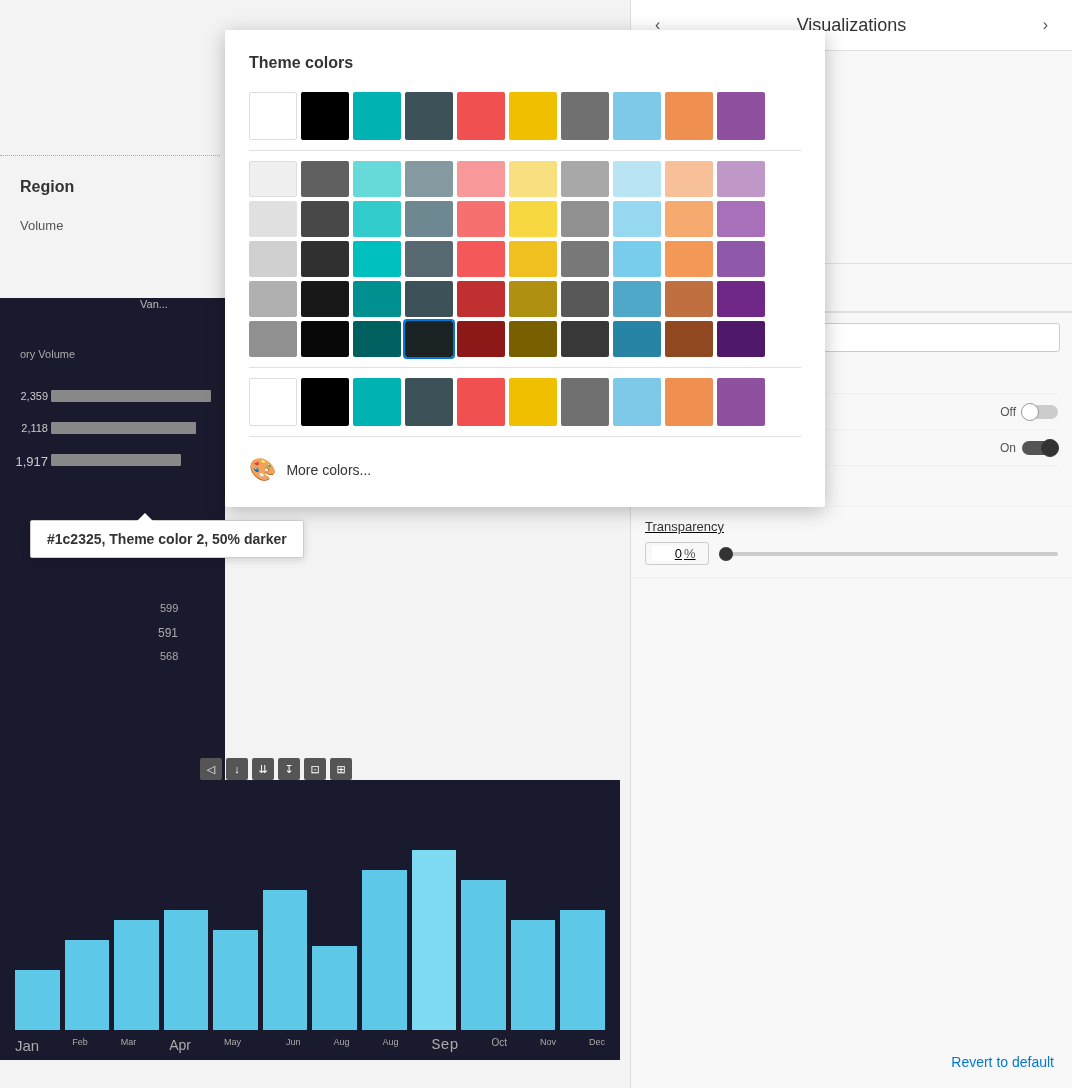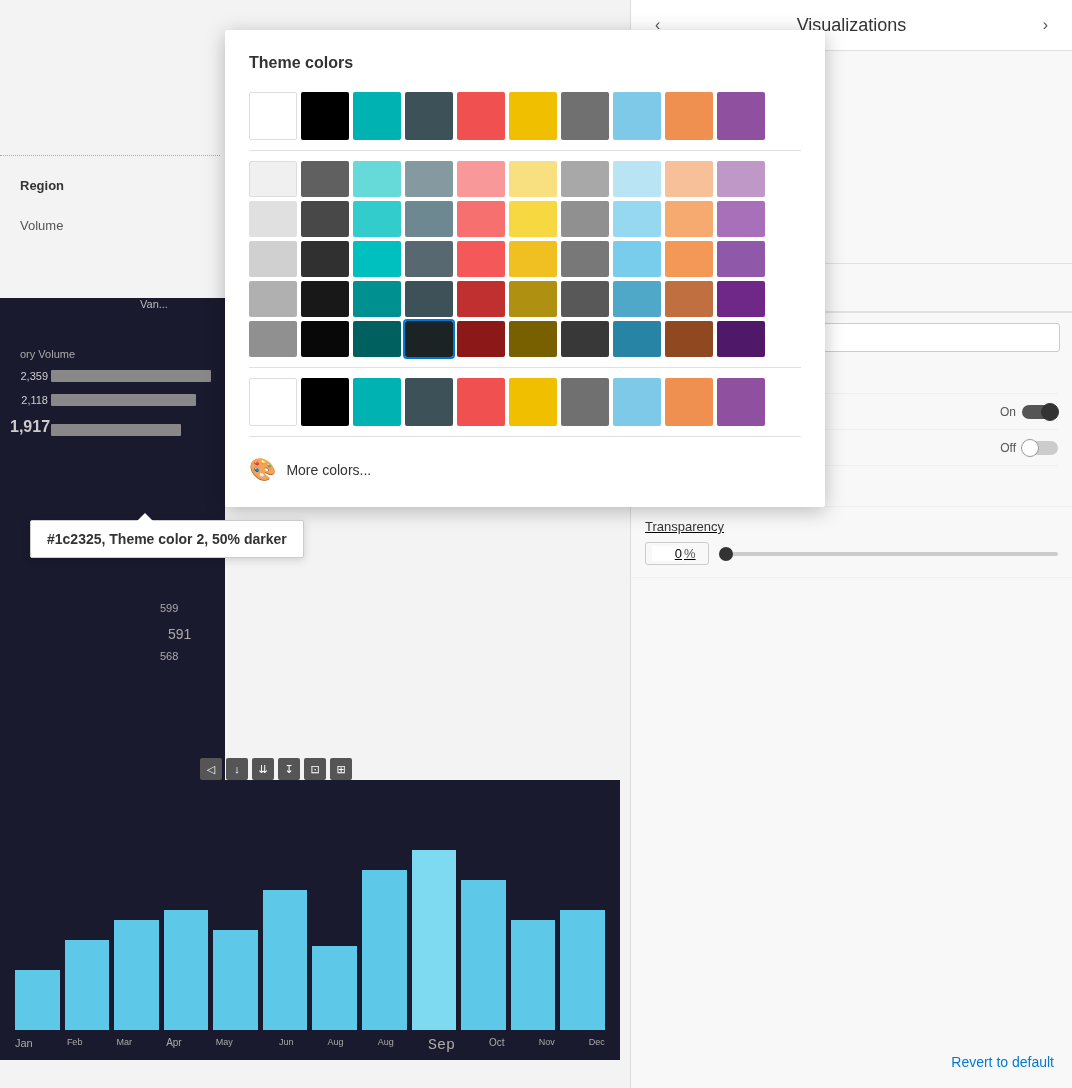--- a/index.html
+++ b/index.html
@@ -16,43 +16,44 @@
     .bg-left {
       position: absolute;
       left: 0; top: 0;
       width: 630px; height: 1088px;
       background: #f3f3f3;
     }
 
     .region-label {
       position: absolute;
       left: 20px; top: 178px;
-      font-size: 13px;
+      font-size: 16px;
       font-weight: 600;
       color: #333;
     }
     .region-value {
       position: absolute;
       left: 20px; top: 218px;
       font-size: 13px;
       color: #555;
     }
 
     
     .dark-panel {
       position: absolute;
       left: 0; top: 298px;
       width: 225px; height: 490px;
       background: #1a1a2e;
     }
     .dark-bar-row {
       display: flex;
-      align-items: flex-end;
+      align-items: flex-start;
       margin-bottom: 12px;
       gap: 3px;
+      margin-top: 20px;
     }
     .dark-bar-fill {
       height: 14px;
       background: #888;
       border-radius: 1px;
     }
     .dark-bar-value {
       font-size: 11px;
       color: #ccc;
       min-width: 35px;
@@ -193,51 +194,51 @@
 <div style="position:absolute;left:10px;top:370px;width:210px;">
   <div class="dark-bar-row">
     <div class="dark-bar-value" style="width:38px;font-size:11px;color:#ccc;text-align:right;">2,359</div>
     <div class="dark-bar-fill" style="width:160px;height:12px;background:#888;"></div>
   </div>
   <div class="dark-bar-row">
     <div class="dark-bar-value" style="width:38px;font-size:11px;color:#ccc;text-align:right;">2,118</div>
     <div class="dark-bar-fill" style="width:145px;height:12px;background:#888;"></div>
   </div>
   <div class="dark-bar-row">
-    <div class="dark-bar-value" style="width:38px;font-size:16px;color:#ccc;text-align:right;font-weight:bold;">1,917</div>
+    <div class="dark-bar-value" style="width:38px;font-size:13px;color:#ccc;text-align:right;">1,917</div>
     <div class="dark-bar-fill" style="width:130px;height:12px;background:#888;"></div>
   </div>
 </div>
 
 <div style="position:absolute;left:160px;top:602px;font-size:11px;color:#aaa;">599</div>
-<div style="position:absolute;left:168px;top:626px;font-size:14px;color:#aaa;">591</div>
+<div style="position:absolute;left:158px;top:626px;font-size:12px;color:#aaa;">591</div>
 <div style="position:absolute;left:160px;top:650px;font-size:11px;color:#aaa;">568</div>
 
 <div style="position:absolute;left:0;top:780px;width:620px;height:280px;background:#1a1a2e;">
 
   <div style="position:absolute;bottom:30px;left:15px;right:15px;height:200px;display:flex;align-items:flex-end;gap:5px;">
     <div style="flex:1;height:30%;background:#5ec8e8;"></div>
     <div style="flex:1;height:45%;background:#5ec8e8;"></div>
     <div style="flex:1;height:55%;background:#5ec8e8;"></div>
     <div style="flex:1;height:60%;background:#5ec8e8;"></div>
     <div style="flex:1;height:50%;background:#5ec8e8;"></div>
     <div style="flex:1;height:70%;background:#5ec8e8;"></div>
     <div style="flex:1;height:42%;background:#5ec8e8;"></div>
     <div style="flex:1;height:80%;background:#5ec8e8;"></div>
     <div style="flex:1;height:90%;background:#7edaf0;"></div>
     <div style="flex:1;height:75%;background:#5ec8e8;"></div>
     <div style="flex:1;height:55%;background:#5ec8e8;"></div>
     <div style="flex:1;height:60%;background:#5ec8e8;"></div>
   </div>
 
   <div style="position:absolute;bottom:6px;left:15px;right:15px;display:flex;justify-content:space-between;">
-    <span style="font-size:11px;color:#aaa;">Jan</span>
+    <span style="font-size:15px;color:#aaa;">Jan</span>
     <span style="font-size:9px;color:#aaa;">Feb</span>
     <span style="font-size:9px;color:#aaa;">Mar</span>
-    <span style="font-size:10px;color:#aaa;">Apr</span>
+    <span style="font-size:14px;color:#aaa;">Apr</span>
     <span style="font-size:9px;color:#aaa;">May</span>
     <span style="font-size:9px;color:#aaa;margin-left:12px;">Jun</span>
     <span style="font-size:9px;color:#aaa;">Aug</span>
     <span style="font-size:9px;color:#aaa;">Aug</span>
     <span style="font-size:15px;color:#aaa;font-family:Liberation Mono, monospace;">Sep</span>
     <span style="font-size:10px;color:#aaa;">Oct</span>
     <span style="font-size:9px;color:#aaa;">Nov</span>
     <span style="font-size:9px;color:#aaa;">Dec</span>
   </div>
 </div>
@@ -435,35 +436,35 @@
     <input type="text" class="search-box" value="rch" style="width: 100%; padding: 6px 10px; border: 1px solid rgb(204, 204, 204); border-radius: 3px; font-size: 13px;">
   </div>
 
   <div style="padding:0 14px;">
 
     <div style="padding:8px 0;border-bottom:1px solid #f0f0f0;font-size:13px;color:#333;">
       <span>ea</span>
     </div>
 
     <div style="display:flex;align-items:center;justify-content:space-between;padding:10px 0;border-bottom:1px solid #f0f0f0;">
+      <span style="font-size:13px;color:#333;">Off</span>
+      <div style="display:flex;align-items:center;gap:6px;">
+        <span style="font-size:12px;color:#555;">Off</span>
+        <div style="width:36px;height:14px;border-radius:7px;background:#ccc;position:relative;cursor:pointer;">
+          <div style="width:18px;height:18px;background:#fff;border-radius:50%;border:1px solid #999;position:absolute;top:-2px;left:-1px;"></div>
+        </div>
+      </div>
+    </div>
+
+    <div style="display:flex;align-items:center;justify-content:space-between;padding:10px 0;border-bottom:1px solid #f0f0f0;">
       <span style="font-size:13px;color:#333;">ou...</span>
       <div style="display:flex;align-items:center;gap:6px;">
         <span style="font-size:12px;color:#555;">On</span>
         <div style="width:36px;height:14px;border-radius:7px;background:#555;position:relative;cursor:pointer;">
           <div style="width:18px;height:18px;background:#333;border-radius:50%;border:1px solid #333;position:absolute;top:-2px;right:-1px;"></div>
-        </div>
-      </div>
-    </div>
-
-    <div style="display:flex;align-items:center;justify-content:space-between;padding:10px 0;border-bottom:1px solid #f0f0f0;">
-      <span style="font-size:13px;color:#333;">Off</span>
-      <div style="display:flex;align-items:center;gap:6px;">
-        <span style="font-size:12px;color:#555;">Off</span>
-        <div style="width:36px;height:14px;border-radius:7px;background:#ccc;position:relative;cursor:pointer;">
-          <div style="width:18px;height:18px;background:#fff;border-radius:50%;border:1px solid #999;position:absolute;top:-2px;left:-1px;"></div>
         </div>
       </div>
     </div>
   </div>
 
   <div style="padding:6px 14px;border-bottom:1px solid #f0f0f0;">
     <div style="display:flex;align-items:center;gap:8px;">
       <div style="width:64px;height:28px;border:1px solid #ccc;border-radius:3px;display:flex;align-items:center;gap:2px;cursor:pointer;padding:2px 4px;background:#fff;">
         <div style="width:24px;height:20px;background:#fff;border:1px solid #ccc;"></div>
         <span style="font-size:10px;color:#555;">▾</span>

